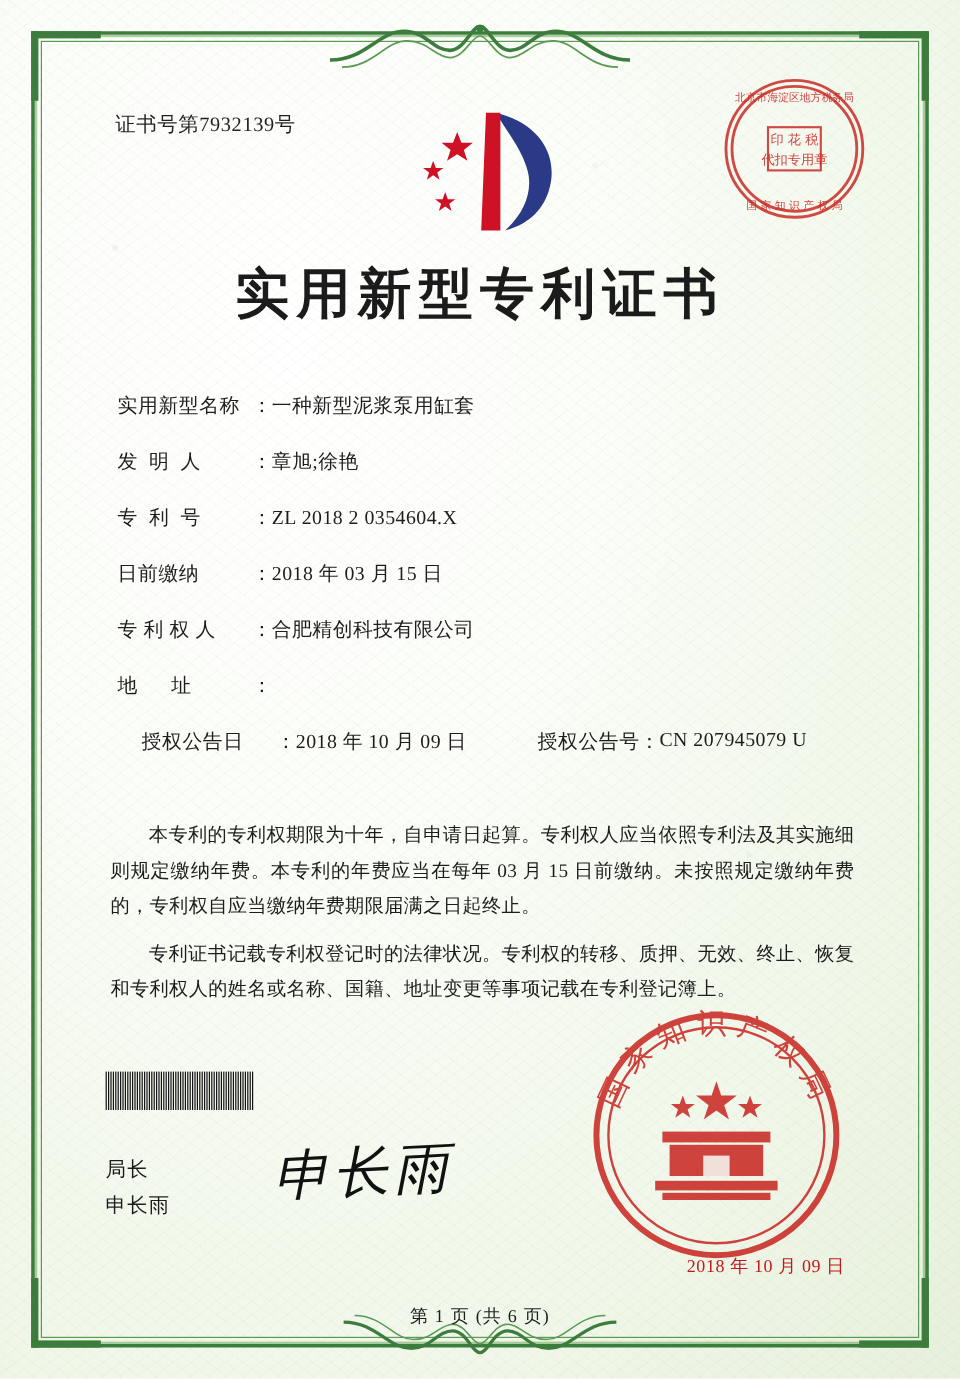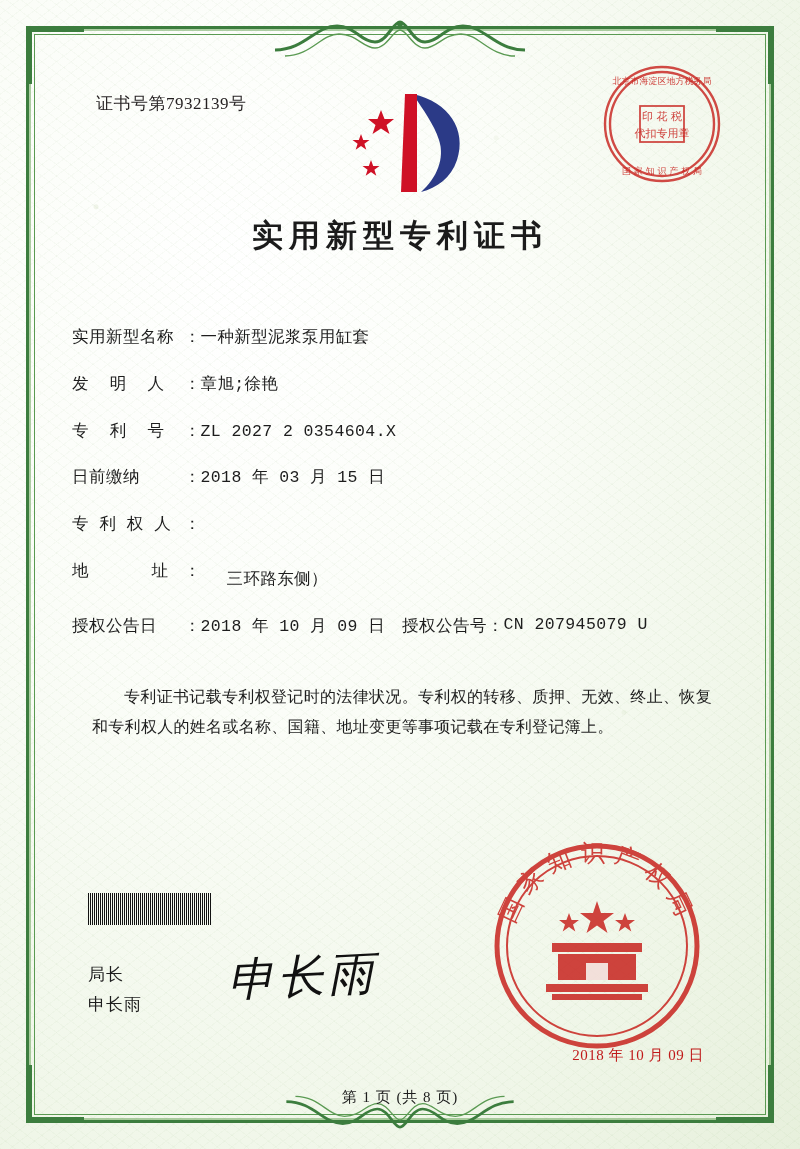--- a/index.html
+++ b/index.html
@@ -106,36 +106,35 @@
     width: 124px;
     height: 124px;
   }
 
   .title {
     position: absolute;
     top: 215px;
     left: 0;
     width: 100%;
     text-align: center;
-    font-size: 31px;
+    font-size: 45px;
     font-weight: bold;
     letter-spacing: 6px;
     color: #1b1b1b;
     font-family: "DejaVu Serif", serif;
   }
 
   
   .fields {
     position: absolute;
-    left: 72px;
+    left: 98px;
     top: 326px;
     width: 630px;
     font-size: 16.5px;
     color: #1d1d1d;
-    font-family: Liberation Mono, monospace;
   }
   .field-row {
     display: flex;
     align-items: flex-start;
     margin-bottom: 22px;
     line-height: 1.5;
   }
   .field-label {
     width: 112px;
     flex: 0 0 112px;
@@ -151,20 +150,21 @@
   }
   .field-value .second-line {
     display: block;
     margin-top: 8px;
     margin-left: 26px;
   }
   .dual-row {
     display: flex;
     margin-bottom: 16px;
     font-size: 16.5px;
+    margin-left: 20px;
   }
   .dual-left { width: 330px; display:flex; }
   .dual-right { display:flex; }
   .dual-left .field-label { width: 112px; flex: 0 0 112px; }
   .dual-right .field-label { width: auto; flex: 0 0 auto; letter-spacing:0.5px;}
 
   
   .paragraphs {
     position: absolute;
     left: 92px;
@@ -314,57 +314,58 @@
 
     <div class="field-row">
       <div class="field-label">发  明  人</div>
       <div class="field-colon">：</div>
       <div class="field-value">章旭;徐艳</div>
     </div>
 
     <div class="field-row">
       <div class="field-label">专  利  号</div>
       <div class="field-colon">：</div>
-      <div class="field-value">ZL 2027 2 0354604.X</div>
+      <div class="field-value">ZL 2018 2 0354604.X</div>
     </div>
 
     <div class="field-row">
       <div class="field-label">日前缴纳</div>
       <div class="field-colon">：</div>
       <div class="field-value">2018 年 03 月 15 日</div>
     </div>
 
     <div class="field-row">
       <div class="field-label">专 利 权 人</div>
       <div class="field-colon">：</div>
+      <div class="field-value">合肥精创科技有限公司</div>
     </div>
 
     <div class="field-row">
       <div class="field-label">地      址</div>
       <div class="field-colon">：</div>
       <div class="field-value">
-        <span class="second-line">三环路东侧）</span>
       </div>
     </div>
 
     <div class="dual-row">
       <div class="dual-left">
         <div class="field-label">授权公告日</div>
         <div class="field-colon">：</div>
         <div class="field-value">2018 年 10 月 09 日</div>
       </div>
       <div class="dual-right">
         <div class="field-label">授权公告号</div>
         <div class="field-colon">：</div>
         <div class="field-value">CN 207945079 U</div>
       </div>
     </div>
   </div>
 
   <div class="paragraphs">
+    <p>本专利的专利权期限为十年，自申请日起算。专利权人应当依照专利法及其实施细则规定缴纳年费。本专利的年费应当在每年 03 月 15 日前缴纳。未按照规定缴纳年费的，专利权自应当缴纳年费期限届满之日起终止。</p>
     <p>专利证书记载专利权登记时的法律状况。专利权的转移、质押、无效、终止、恢复和专利权人的姓名或名称、国籍、地址变更等事项记载在专利登记簿上。</p>
   </div>
 
   <div class="barcode" id="barcode"><span style="width:1px"></span><span style="width:1px"></span><span style="width:1px"></span><span style="width:1px"></span><span style="width:1px"></span><span style="width:1px"></span><span style="width:1px"></span><span style="width:1px"></span><span style="width:1px"></span><span style="width:1px"></span><span style="width:1px"></span><span style="width:1px"></span><span style="width:1px"></span><span style="width:1px"></span><span style="width:1px"></span><span style="width:1px"></span><span style="width:1px"></span><span style="width:1px"></span><span style="width:1px"></span><span style="width:1px"></span><span style="width:1px"></span><span style="width:1px"></span><span style="width:1px"></span><span style="width:1px"></span><span style="width:1px"></span><span style="width:1px"></span><span style="width:1px"></span><span style="width:1px"></span><span style="width:1px"></span><span style="width:1px"></span><span style="width:1px"></span><span style="width:1px"></span><span style="width:1px"></span><span style="width:1px"></span><span style="width:1px"></span><span style="width:1px"></span><span style="width:1px"></span><span style="width:1px"></span><span style="width:1px"></span><span style="width:1px"></span><span style="width:1px"></span><span style="width:1px"></span><span style="width:1px"></span><span style="width:1px"></span><span style="width:1px"></span><span style="width:1px"></span><span style="width:1px"></span><span style="width:1px"></span><span style="width:1px"></span><span style="width:1px"></span><span style="width:1px"></span><span style="width:1px"></span><span style="width:1px"></span><span style="width:1px"></span><span style="width:1px"></span><span style="width:1px"></span><span style="width:1px"></span><span style="width:1px"></span><span style="width:1px"></span><span style="width:1px"></span><span style="width:1px"></span><span style="width:1px"></span></div>
 
   <div class="sign-block">
     <div>局长</div>
     <div>申长雨</div>
   </div>
   <div class="signature">申长雨</div>
@@ -388,15 +389,15 @@
       <defs>
         <path id="sealArc" d="M 22 107 A 85 85 0 0 1 192 107"></path>
       </defs>
       <text font-family="DejaVu Serif, serif" font-size="24" fill="#c8241f" letter-spacing="8">
         <textPath href="#sealArc" startOffset="8%">国家知识产权局</textPath>
       </text>
     </g>
   </svg>
   <div class="seal-date">2018 年 10 月 09 日</div>
 
-  <div class="footer">第 1 页 (共 8 页)</div>
+  <div class="footer">第 1 页 (共 6 页)</div>
 
 </div>
 
 </body></html>

